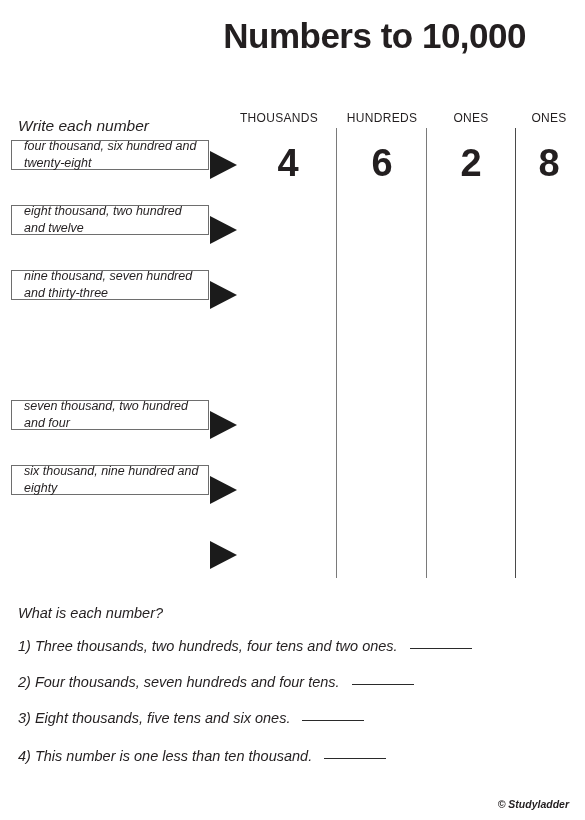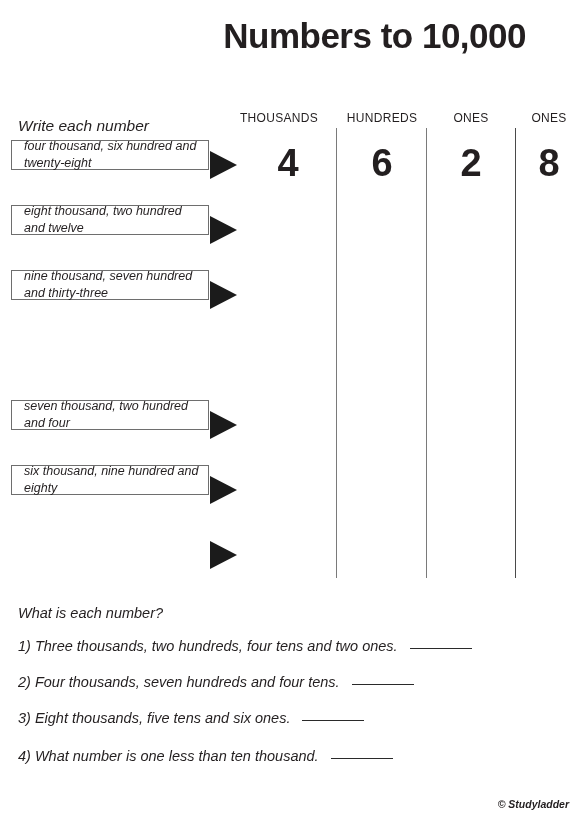--- a/index.html
+++ b/index.html
@@ -239,18 +239,18 @@
 
   <div class="q-row" style="top:673px">
     <span class="q-num">2)</span><span>Four thousands, seven hundreds and four tens.</span><span class="q-blank"></span>
   </div>
 
   <div class="q-row" style="top:709px">
     <span class="q-num">3)</span><span>Eight thousands, five tens and six ones.</span><span class="q-blank"></span>
   </div>
 
   <div class="q-row" style="top:747px">
-    <span class="q-num">4)</span><span>What number is one less than ten thousand.</span><span class="q-blank"></span>
+    <span class="q-num">4)</span><span>This number is one less than ten thousand.</span><span class="q-blank"></span>
   </div>
 
   <div class="footer">© Studyladder</div>
 
 </div>
 
 </body></html>

